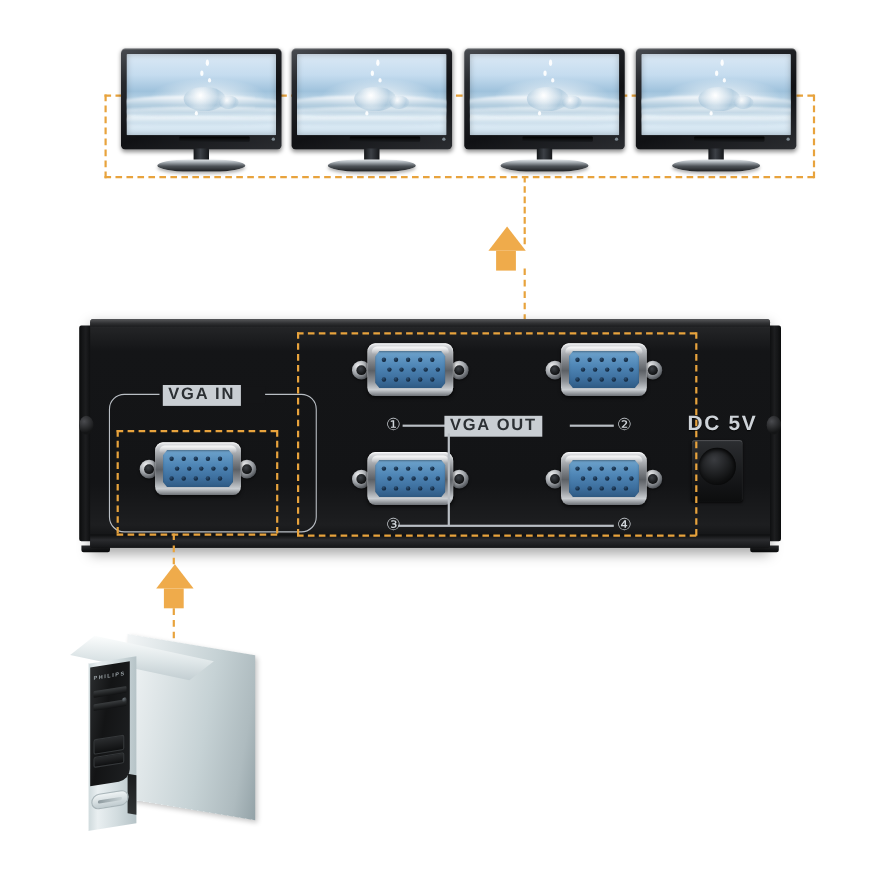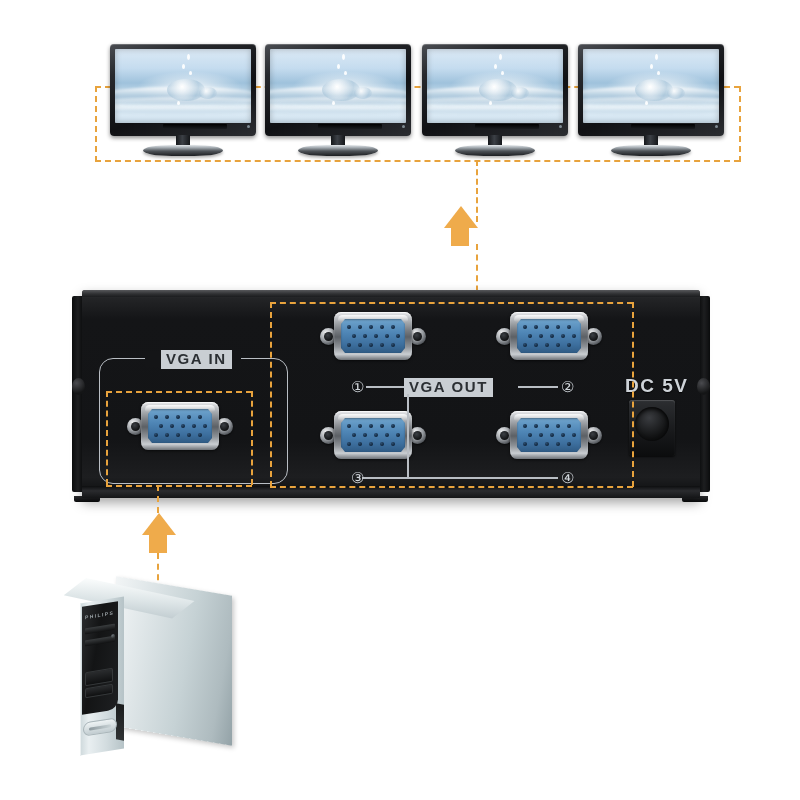--- a/index.html
+++ b/index.html
@@ -367,21 +367,21 @@
 
     <div class="dev-body"></div>
     <div class="dev-top-bevel"></div>
     <div class="dev-bottom-bevel"></div>
     <div class="dev-bump left"></div>
     <div class="dev-bump right"></div>
 
     <div class="silk-box" style="left:27px;top:68px;width:187px;height:124px;"></div>
 
     <div style="position:absolute;left:73px;top:61px;width:96px;height:16px;background:#141517;"></div>
-    <div class="silk" style="left:76px;top:60px;margin-left:13px;">VGA IN</div>
+    <div class="silk" style="left:76px;top:60px;">VGA IN</div>
 
     <div class="vga" style="left:55px;top:108px;">
       <div class="vga-screw l"></div>
       <div class="vga-screw r"></div>
       <div class="vga-shell"></div>
       <div class="vga-inner">
         <div class="vga-pins">
           <span class="pin" style="left:6px;top:6px;"></span>
             <span class="pin" style="left:17px;top:6px;"></span>
           <span class="pin" style="left:28px;top:6px;"></span>

